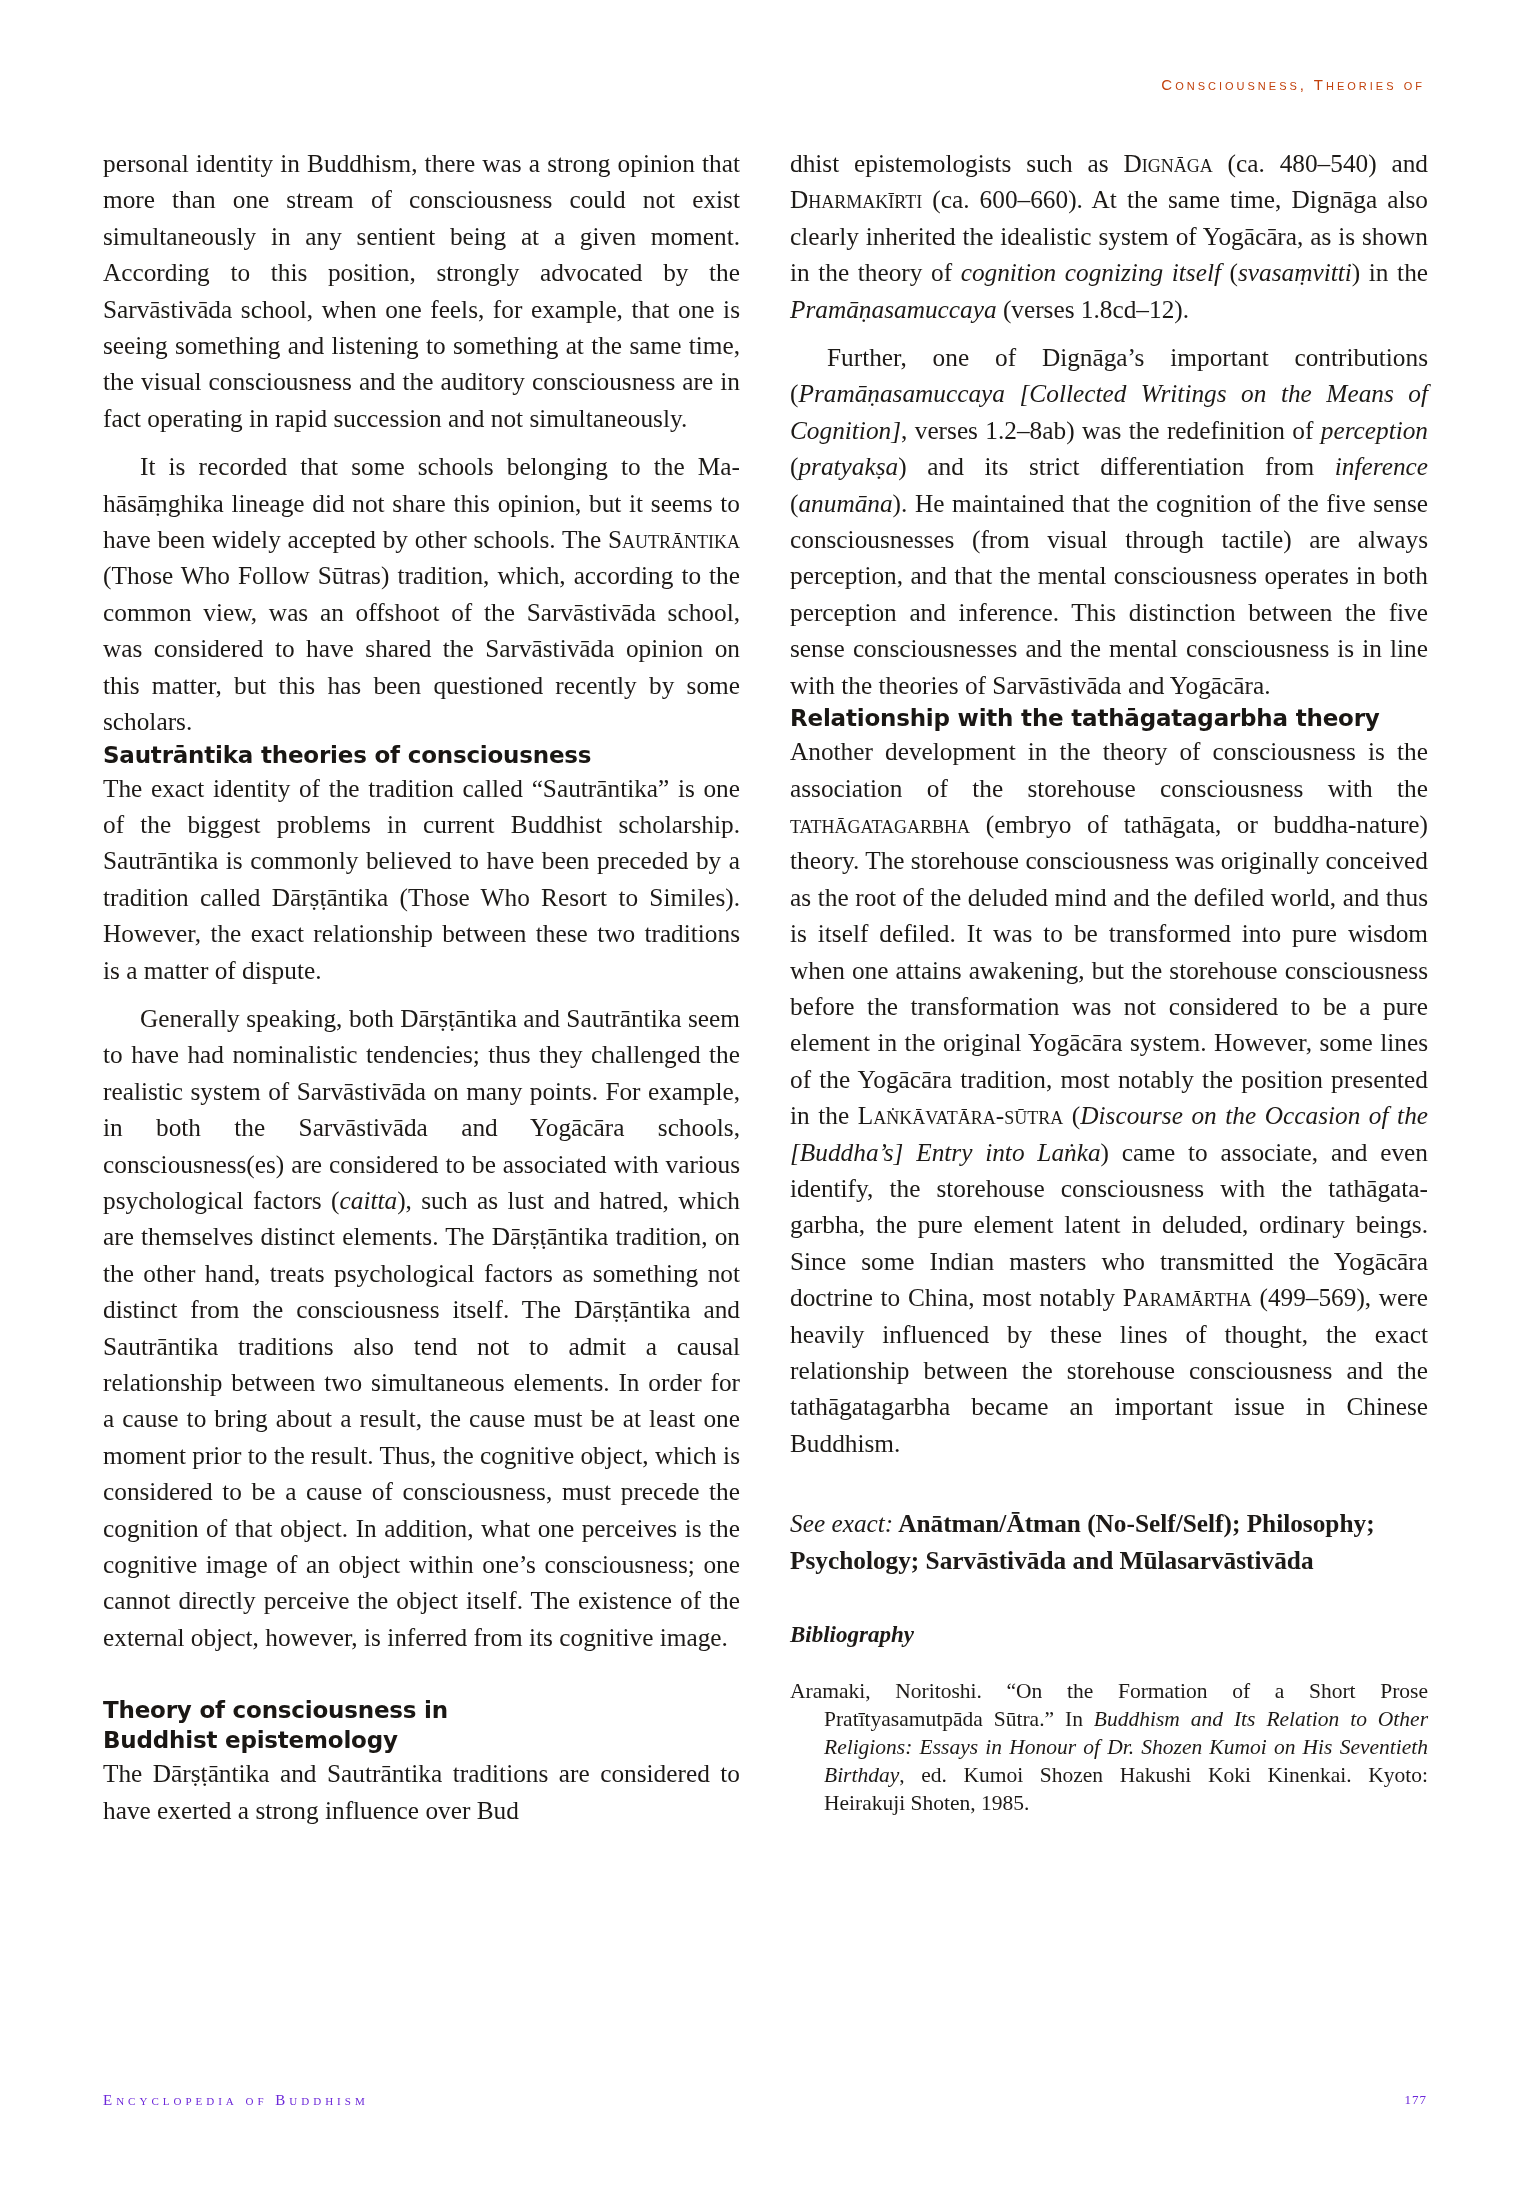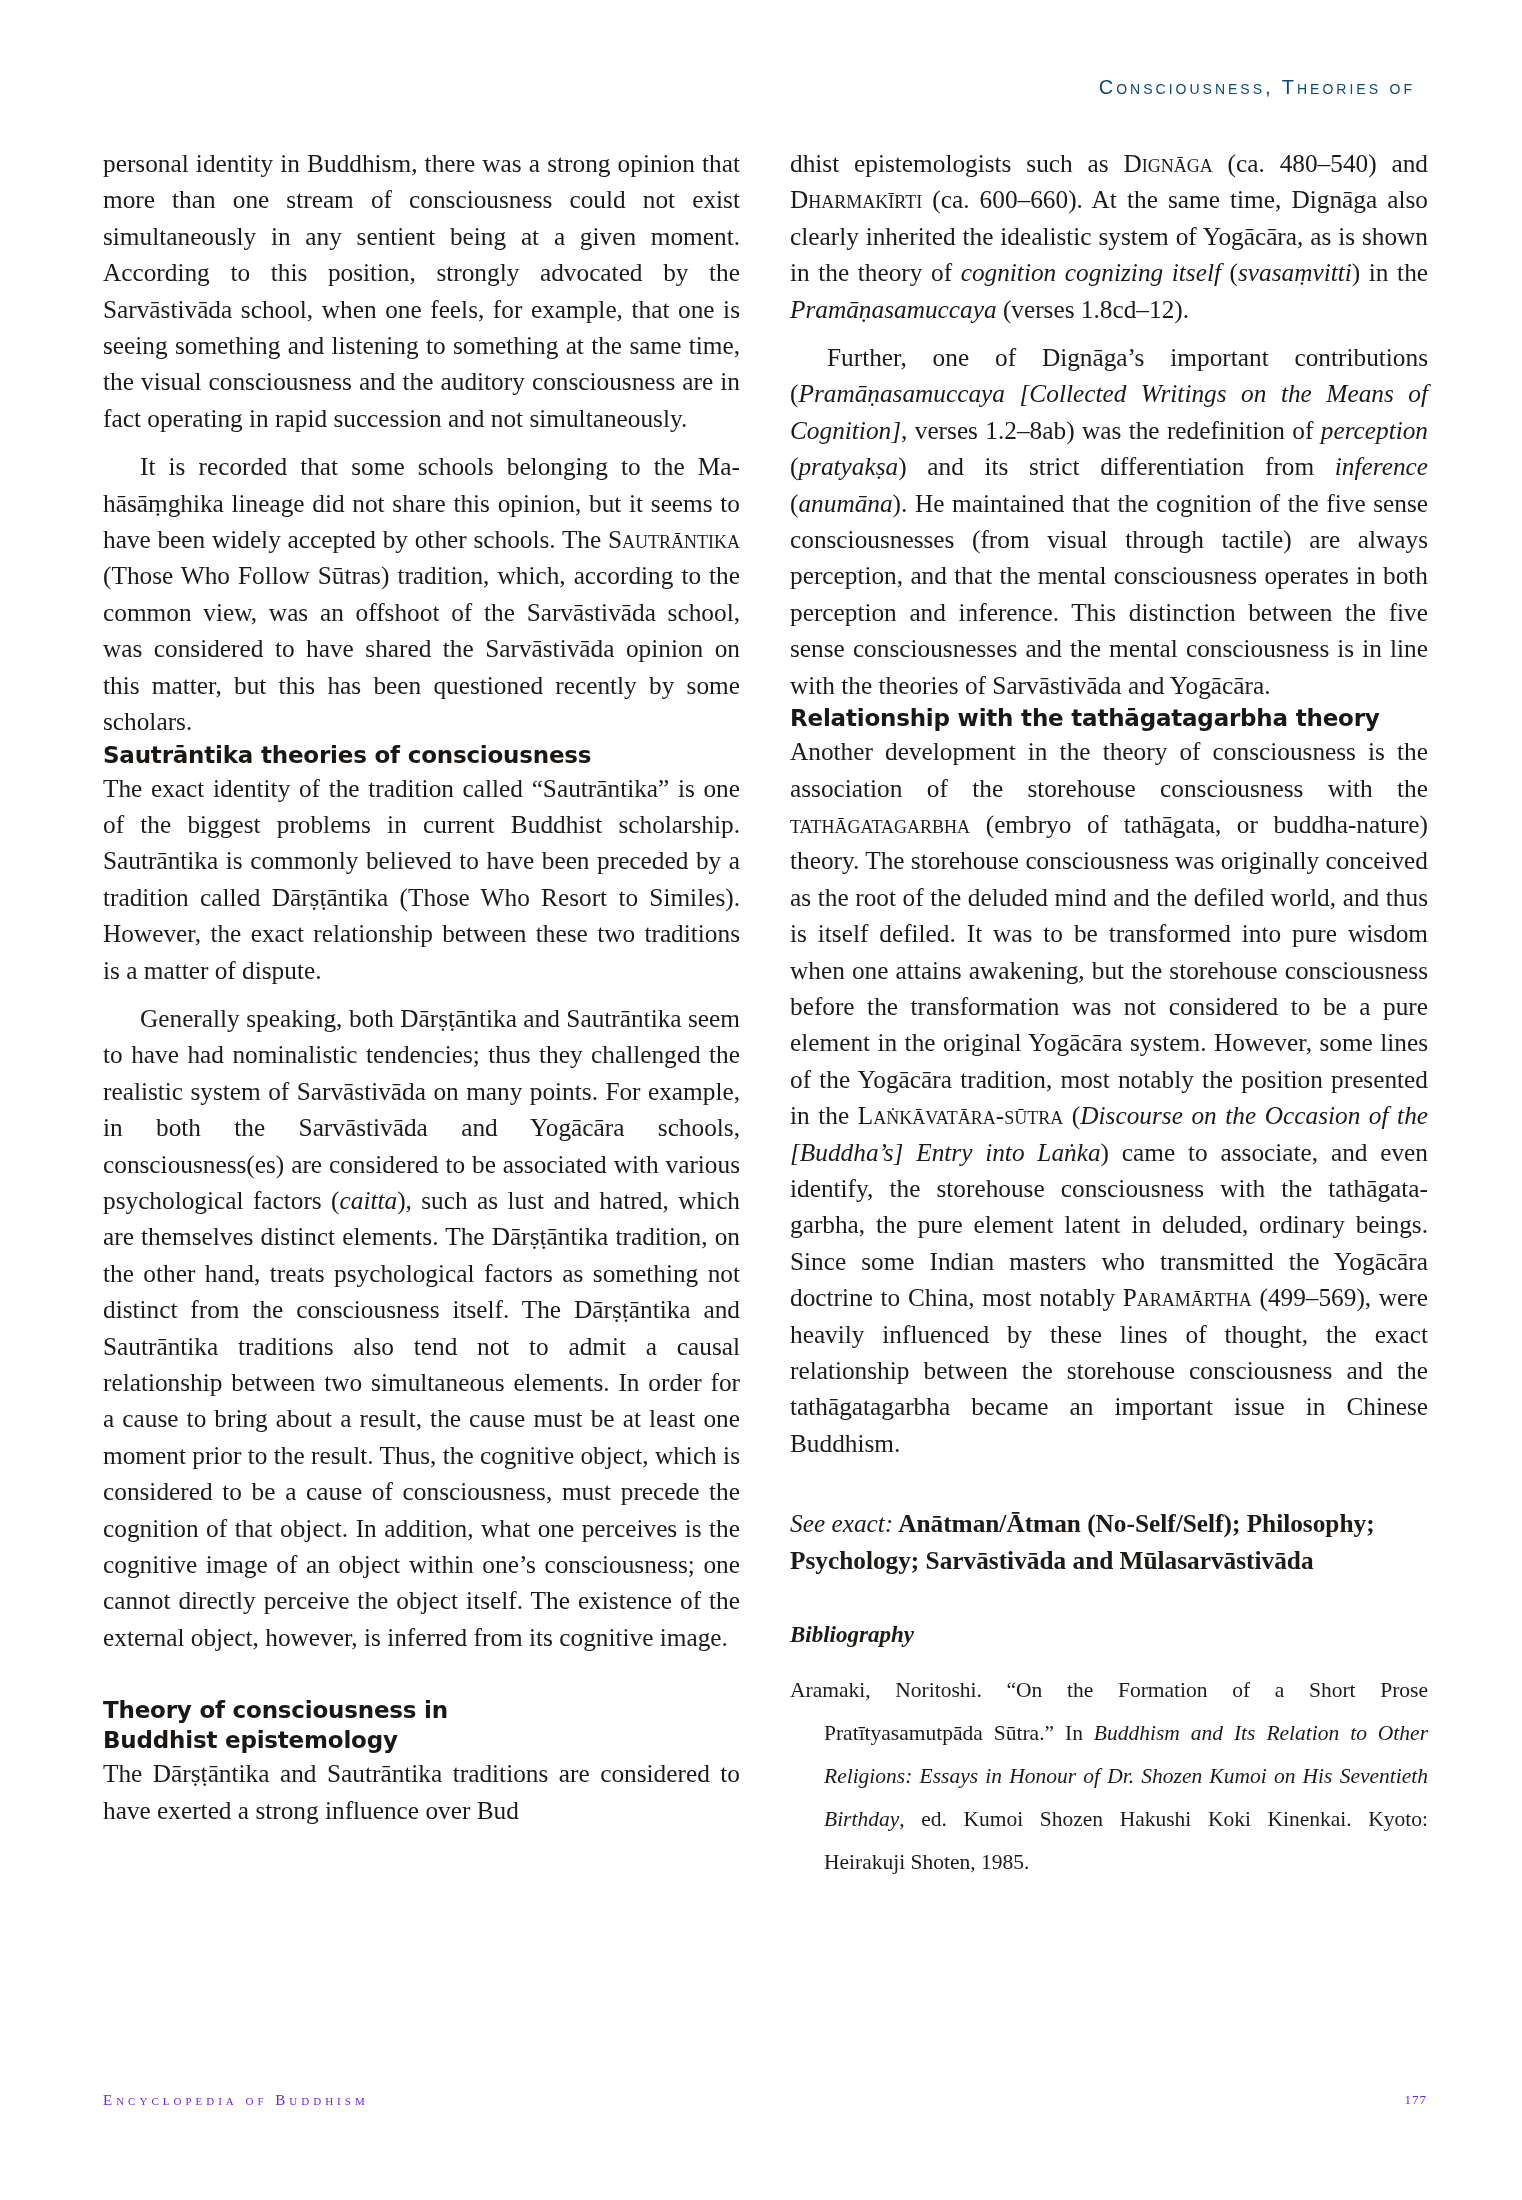--- a/index.html
+++ b/index.html
@@ -1,24 +1,24 @@
 <!DOCTYPE html>
 <html><head>
 <meta charset="utf-8">
 <style>
   html, body { margin: 0; padding: 0; background: #ffffff; }
   body {
     width: 1522px; height: 2200px; position: relative; overflow: hidden;
     font-family: "Liberation Serif", "DejaVu Serif", serif; color: #1d1a17;
   }
   .running-head {
-    position: absolute; top: 76px; right: 107px;
+    position: absolute; top: 76px; right: 97px;
     font-family: "Liberation Sans", "DejaVu Sans", sans-serif;
-    font-size: 20px; letter-spacing: 3px; font-variant: small-caps;
-    color: #0c4a6e;
+    font-size: 15px; letter-spacing: 3px; font-variant: small-caps;
+    color: #c2410c;
   }
   .col {
     position: absolute; top: 145px; width: 637px;
     font-size: 25.3px; line-height: 36.4px; text-align: justify;
     hyphens: manual;
   }
   .col.left { left: 103px; }
   .col.right { left: 790px; width: 638px; }
   p { margin: 0; }
   p.indent { text-indent: 37px; margin-top: 12px; }
@@ -27,21 +27,21 @@
     font-family: "DejaVu Sans", "Liberation Sans", sans-serif;
     font-weight: bold; font-size: 23px; line-height: 30px;
     margin: 0; color: #1a1714; letter-spacing: -0.2px; text-align: left;
   }
   .h-gap { }
   .h-gap-big { margin-top: 40px; }
   .see-also { margin-top: 44px; text-align: left; }
   .see-also .terms { font-weight: bold; }
   .biblio-title { margin-top: 39px; font-style: italic; font-weight: bold; font-size: 23px; }
   .biblio-entry {
-    margin-top: 16px; font-size: 21.5px; line-height: 43px;
+    margin-top: 24px; font-size: 21.5px; line-height: 28px;
     padding-left: 34px; text-indent: -34px; text-align: justify;
   }
   .folio {
     position: absolute; top: 2092px;
     font-family: Liberation Serif, serif;
     color: #6d28d9;
   }
   .folio.left { left: 103px; font-size: 15px; letter-spacing: 4px; font-variant: small-caps; }
   .folio.right { right: 95px; font-size: 13px; letter-spacing: 1px; }
 </style>

